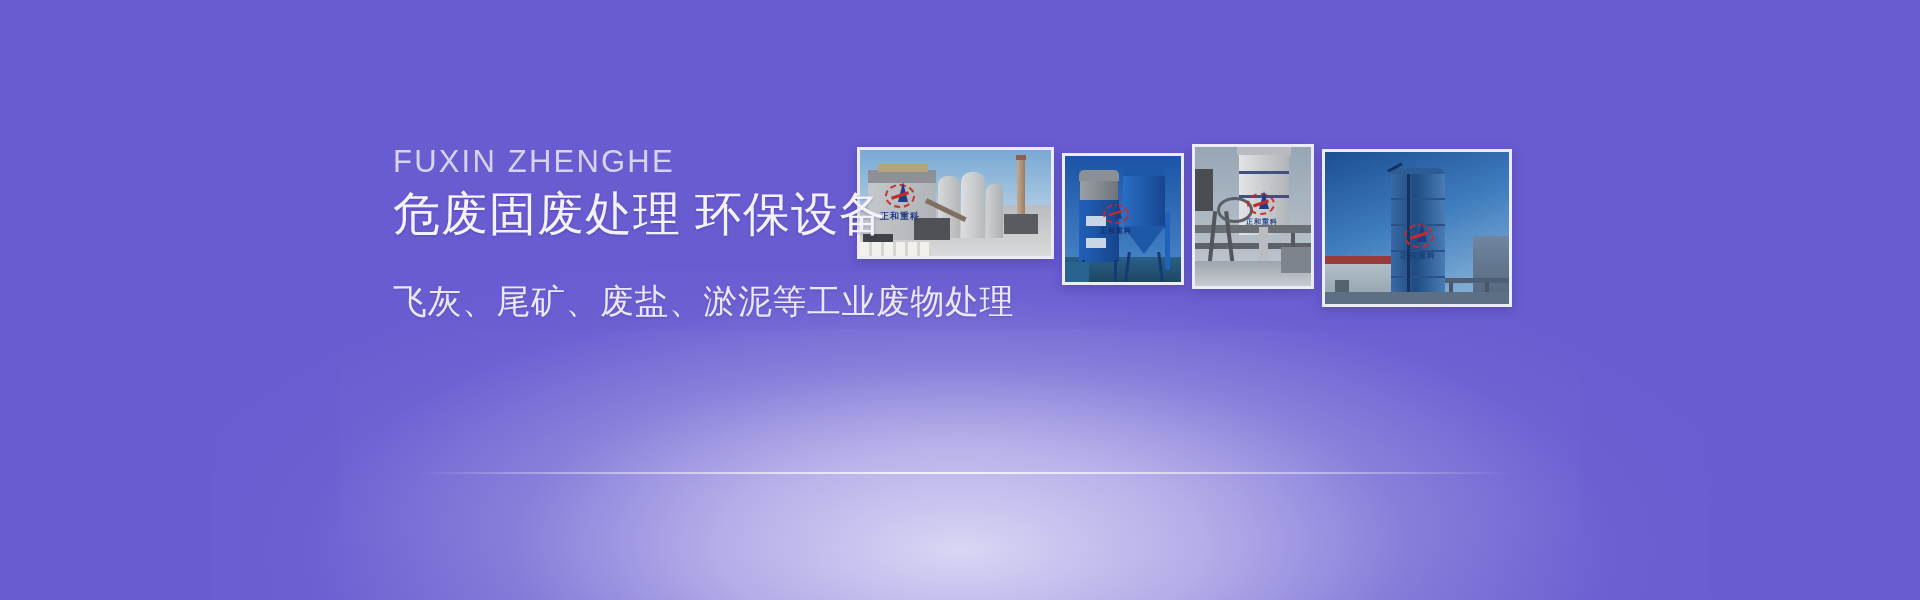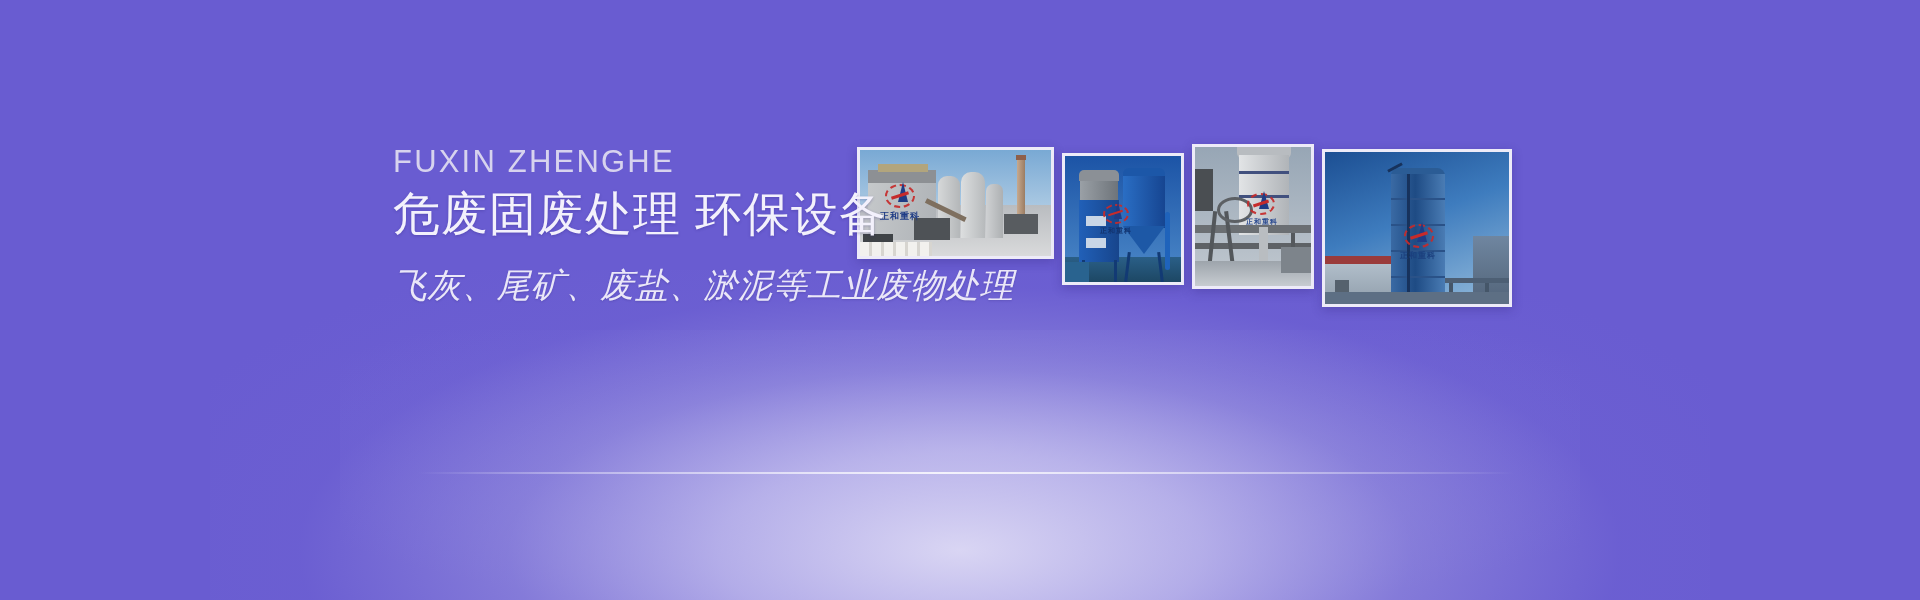--- a/index.html
+++ b/index.html
@@ -37,25 +37,24 @@
     font-size:31px; line-height:36px; letter-spacing:2.2px; font-weight:300;
     color:#D7D3EE; white-space:nowrap;
   }
   #headline-cn {
     margin-top:4px;
     font-size:47px; line-height:60px; letter-spacing:1px; font-weight:400;
     color:#F3F1FC; white-space:nowrap;
     text-shadow:0 1px 3px rgba(40,30,110,0.28);
   }
   #subhead-cn {
-    margin-top:18px;
+    margin-top:34px;
     font-size:34px; line-height:46px; letter-spacing:0.5px; font-weight:400;
     color:#EAE7F8; white-space:nowrap;
     text-shadow:0 1px 2px rgba(40,30,110,0.22);
-    font-style:italic;
   }
 
   
   #photo-strip { position:absolute; z-index:5; }
   .photo {
     position:absolute; overflow:hidden;
     border:3px solid #EDEBF8;
     box-shadow:0 3px 10px rgba(45,32,120,0.30);
     background:#8aa3bd;
   }

